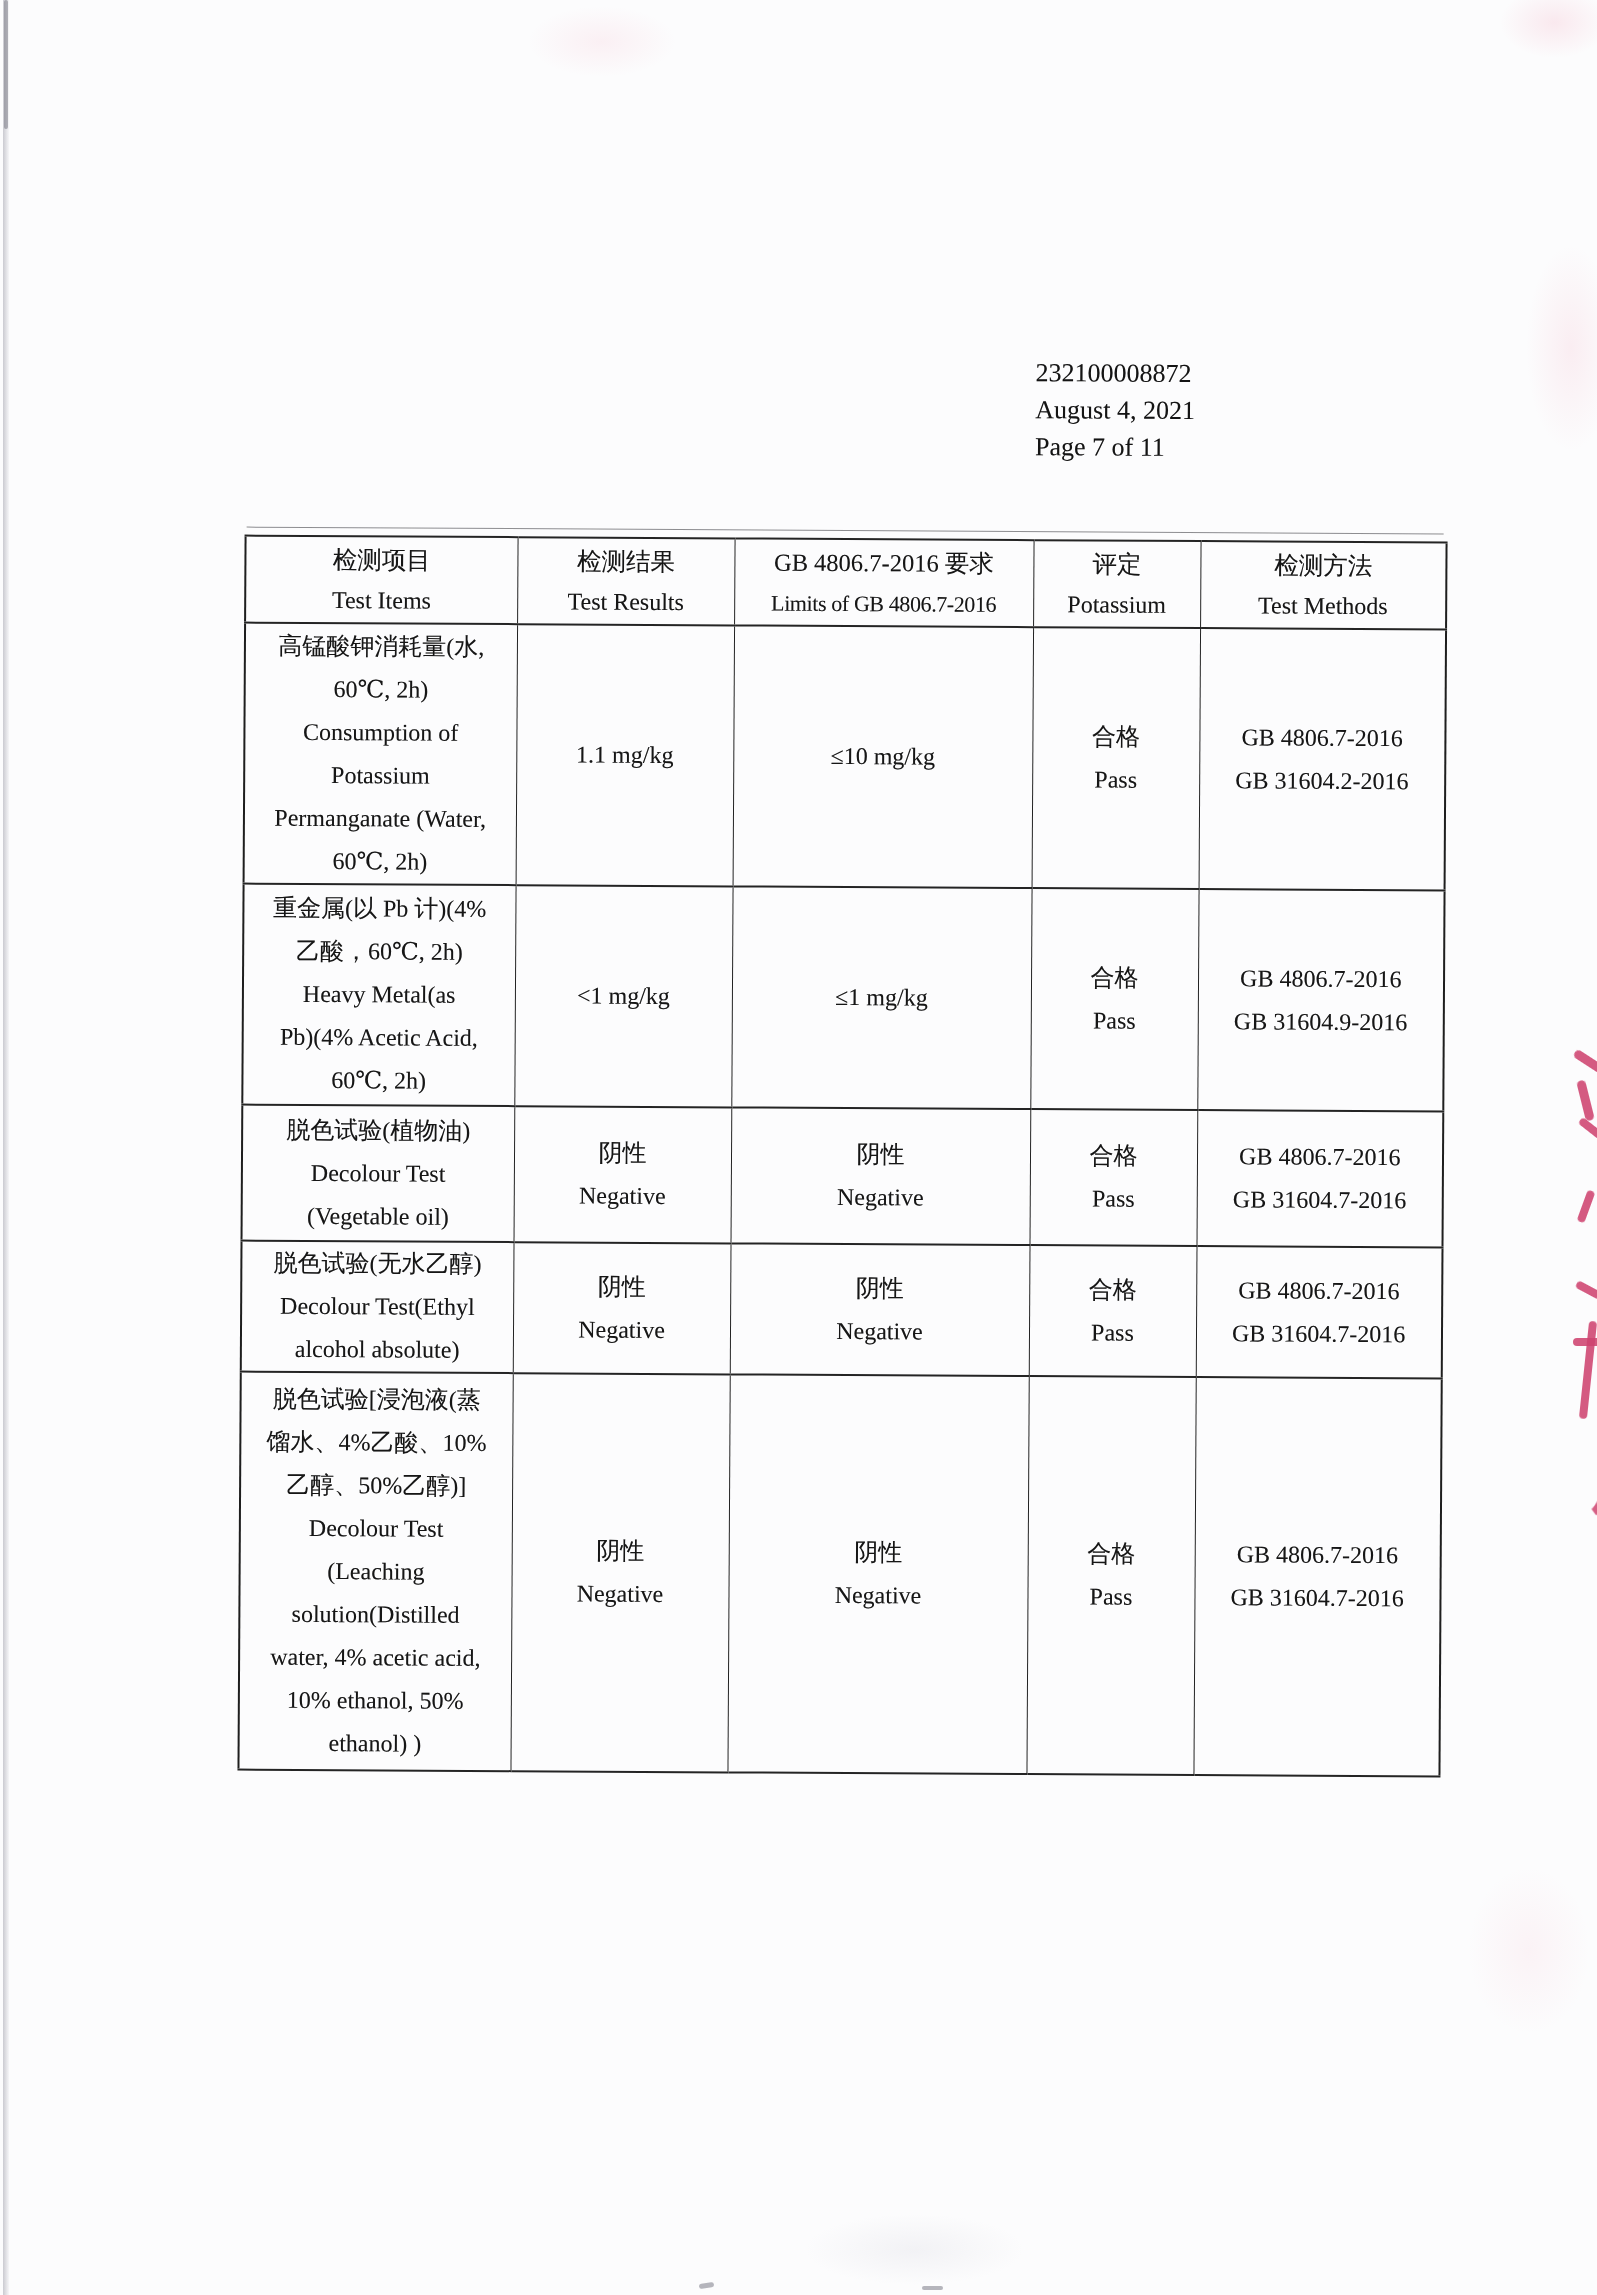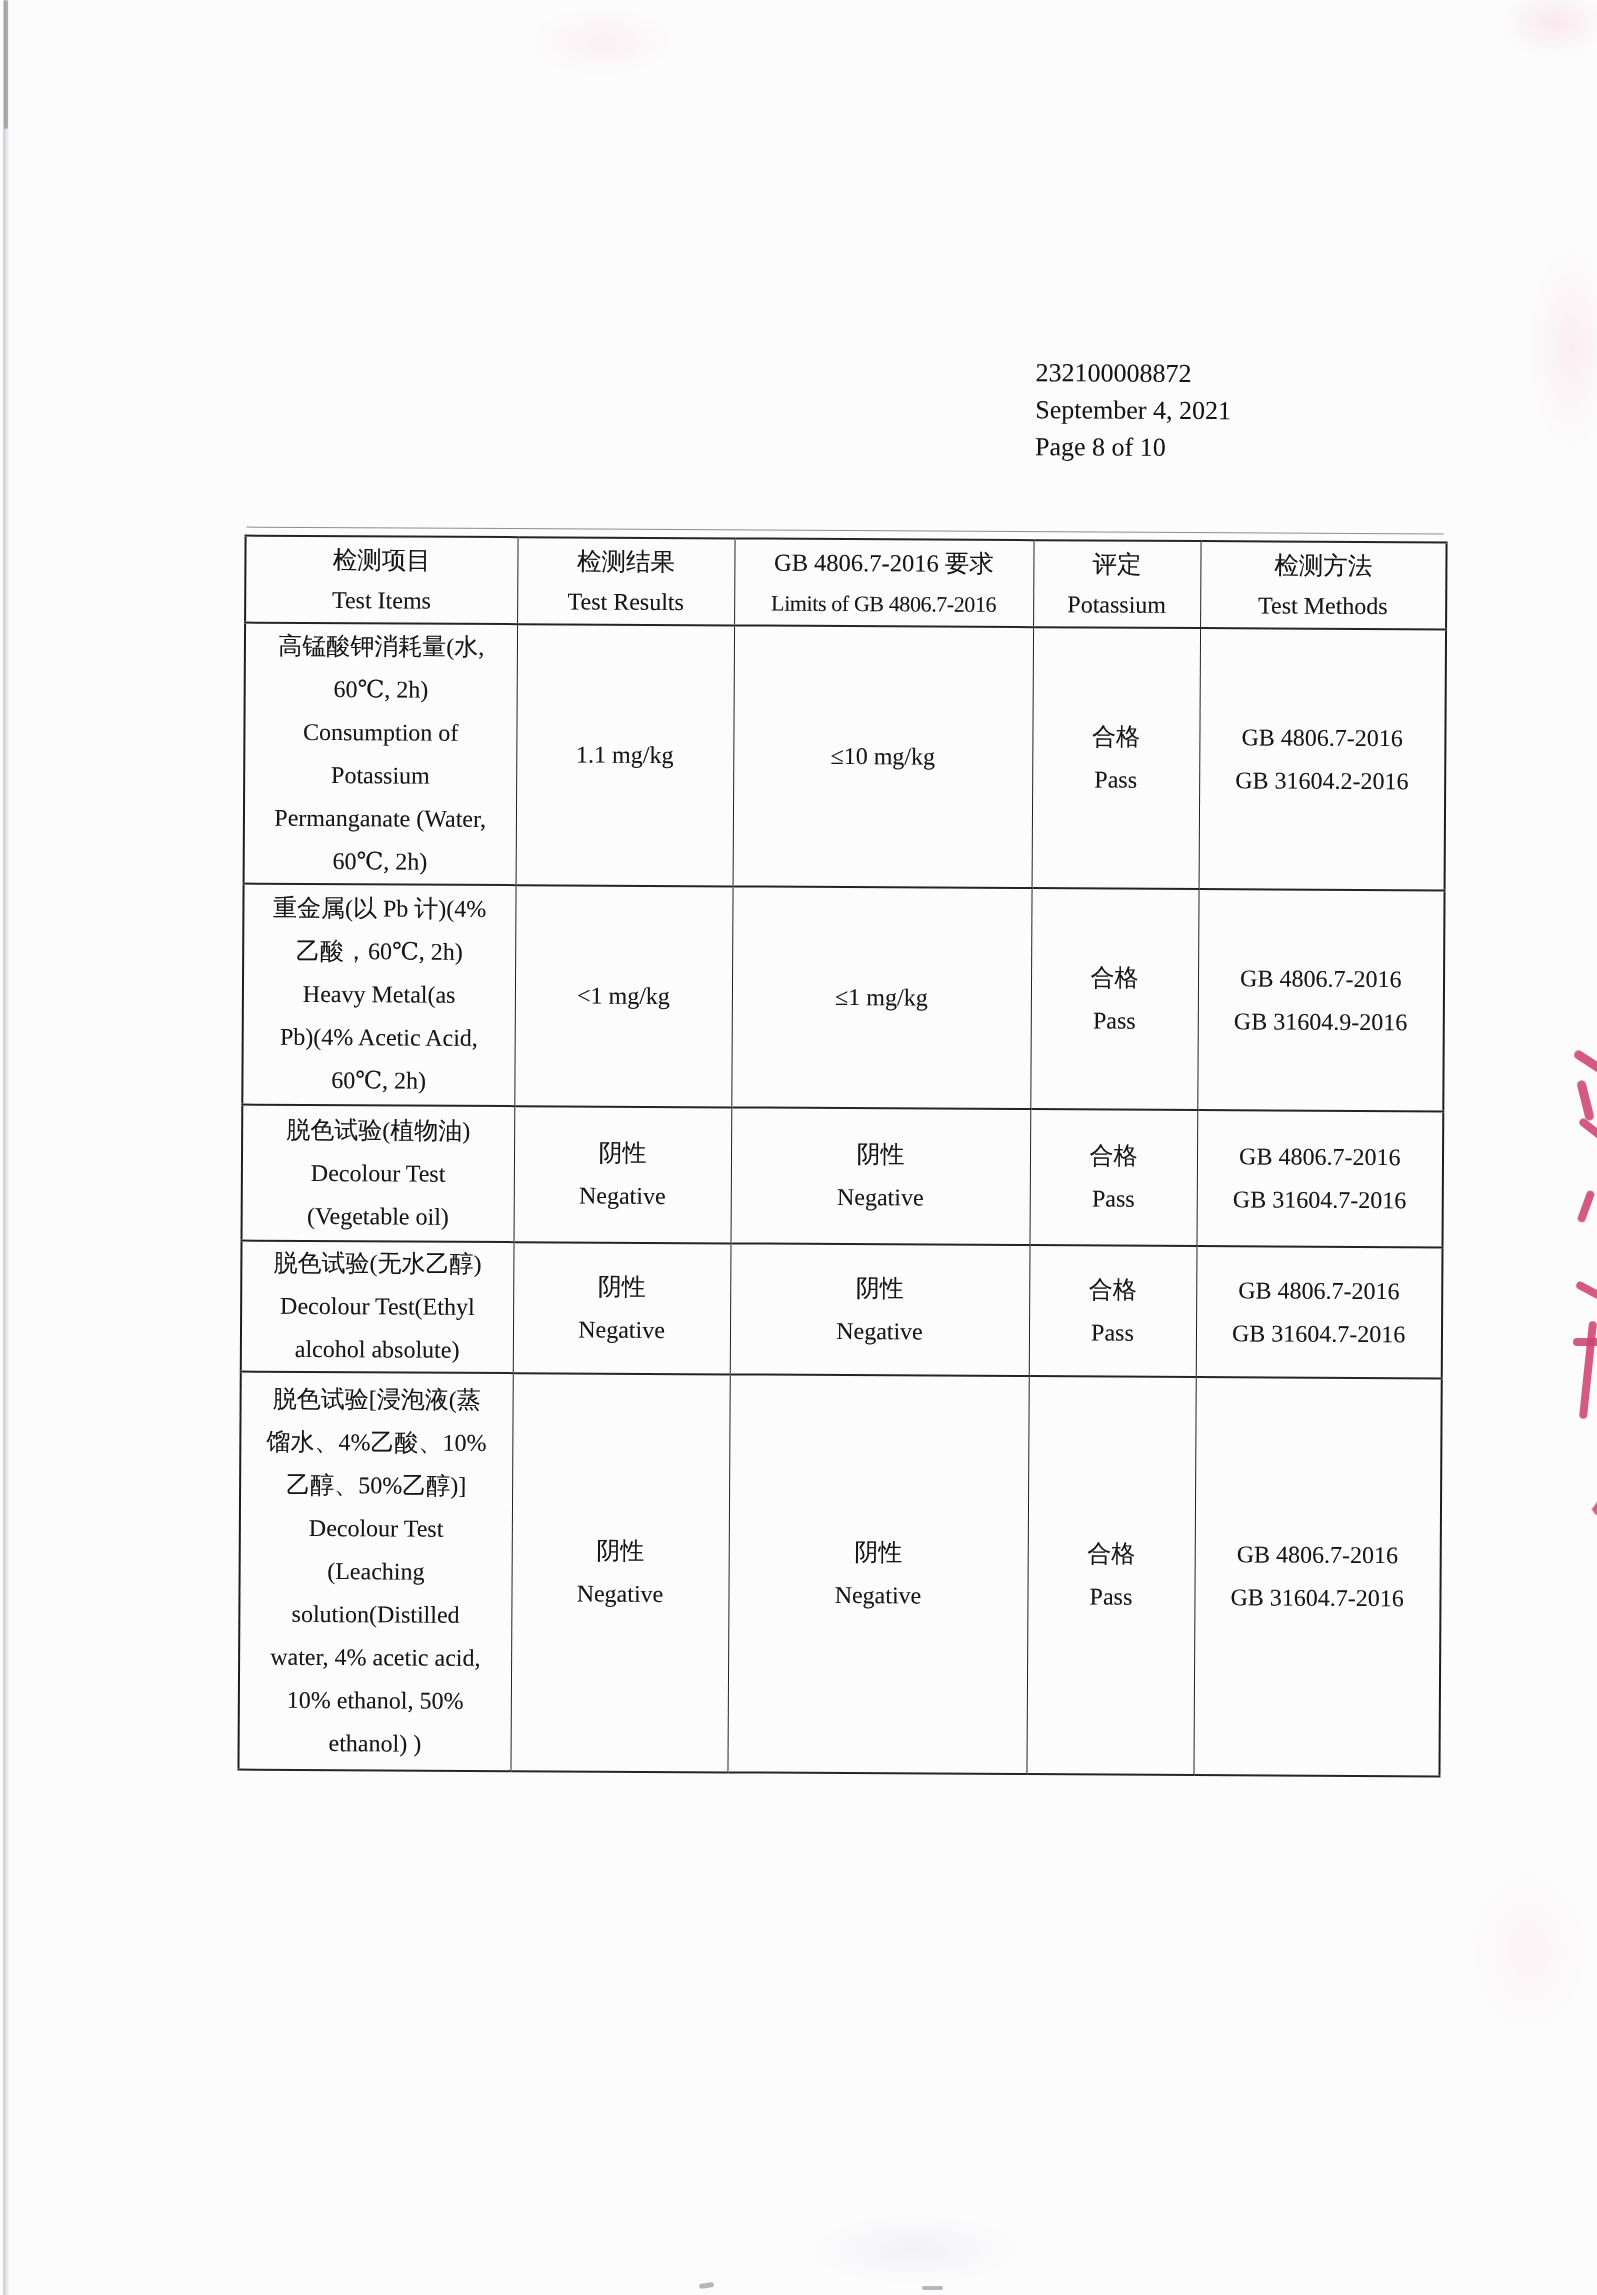--- a/index.html
+++ b/index.html
@@ -84,22 +84,22 @@
   <div class="blob b2"></div>
   <div class="blob b3"></div>
   <div class="blob b4"></div>
   <div class="blob b5"></div>
 
   <div class="tilt">
     <div class="table-topline"></div>
 
     <div class="doc-header">
       <div>232100008872</div>
-      <div>September 4, 2021</div>
-      <div>Page 8 of 10</div>
+      <div>August 4, 2021</div>
+      <div>Page 7 of 11</div>
     </div>
 
     <table class="results">
       <colgroup id="cols">
           <col style="width: 272px;">
           <col style="width: 217px;">
           <col style="width: 299px;">
           <col style="width: 167px;">
           <col style="width: 246px;">
         </colgroup>

